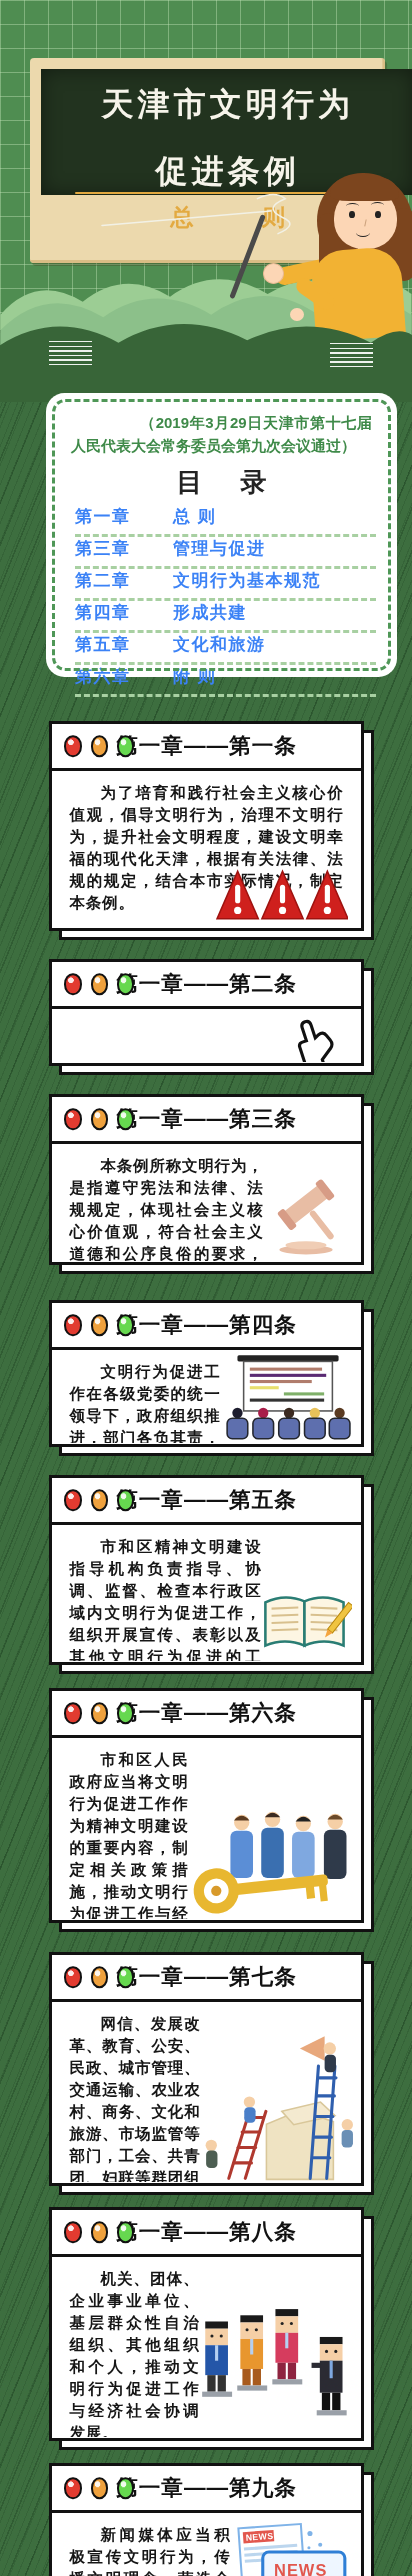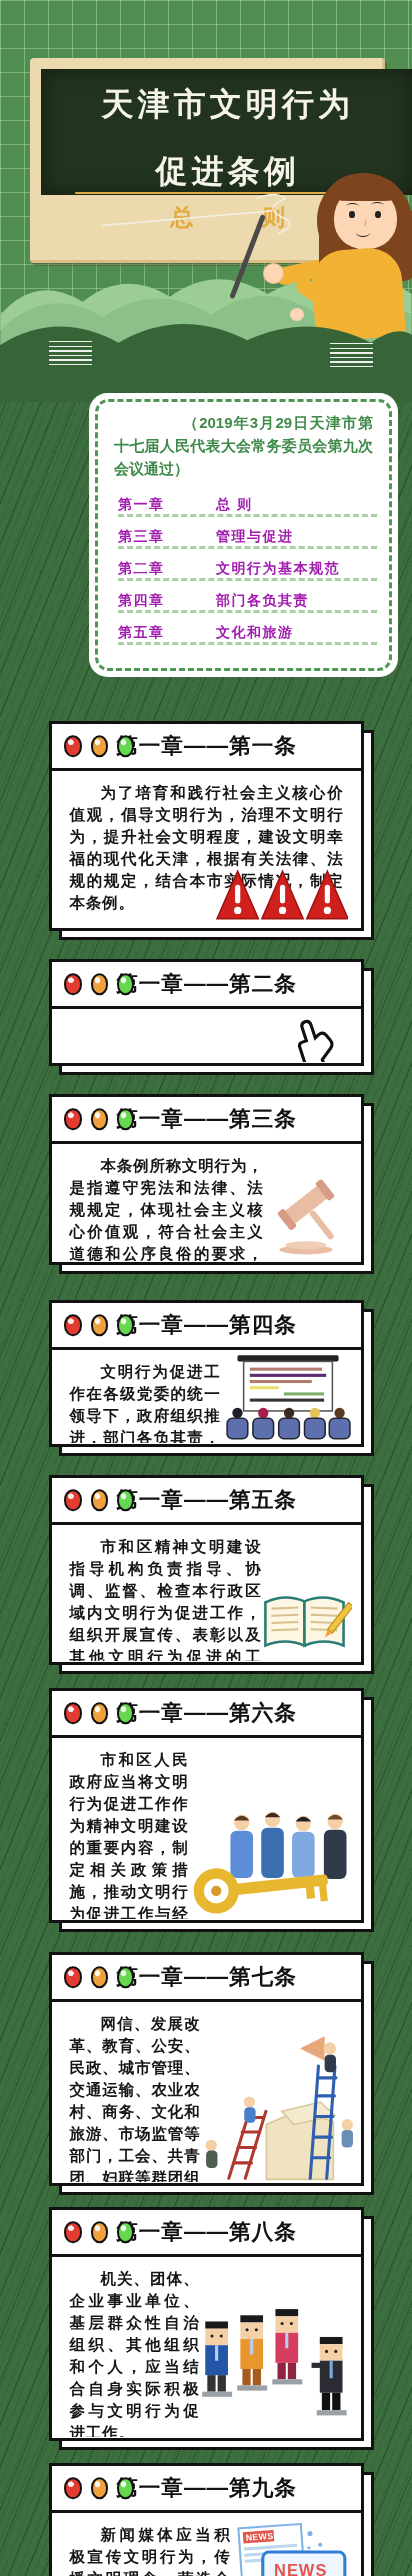--- a/index.html
+++ b/index.html
@@ -52,28 +52,28 @@
   .t-neck{left:111px;top:76px;width:12.4px;height:8.2px;background:#fcd6b5;}
   .t-shirt{left:66px;top:79px;width:90px;height:90px;background:#f2b233;border-radius:33px 33px 0 0;transform:rotate(-4deg);}
   .t-armL{left:47px;top:116px;width:43px;height:15.5px;background:#f2b233;border-radius:8.2px;transform:rotate(35deg);}
   .t-handL{left:43px;top:138px;width:14px;height:13.4px;background:#fcd6b5;border-radius:50%;}
 
   
   .ticks{width:43px;height:28px;
     background:repeating-linear-gradient(180deg,rgba(255,255,255,.92) 0 1.5px,transparent 1.5px 4.6px);}
 
   
-  .toc{left:46px;top:393px;width:309px;height:284px;background:#fff;border-radius:18.5px;margin-left:43px;}
+  .toc{left:46px;top:393px;width:351px;height:284px;background:#fff;border-radius:18.5px;}
   .toc-dash{position:absolute;left:5.7px;top:5.7px;right:5.7px;bottom:5.7px;border:3.6px dashed #4f9757;border-radius:13.4px;pointer-events:none;}
   .toc-passage{margin:17.5px 25px 0;color:#3f8a49;font-weight:700;font-size:15px;line-height:1.55;
     text-indent:4.6em;text-align:justify;}
   .toc-title{margin-top:8.2px;text-align:center;font-size:26px;font-weight:900;color:#222;letter-spacing:15.5px;text-indent:15.5px;}
   .toc-list{margin:5.2px 20.6px 0 29px;}
-  .toc-row{display:flex;align-items:flex-end;height:29px;border-bottom:3.1px dashed #a8d0a2;
-    font-size:14px;font-weight:900;color:#a21caf;}
+  .toc-row{display:flex;align-items:flex-start;height:29px;border-bottom:3.1px dashed #a8d0a2;
+    font-size:17px;font-weight:900;color:#3b82f6;}
   .toc-ch{width:98px;letter-spacing:1.5px;}
   .toc-nm{flex:1;letter-spacing:1.5px;}
 
   
   .card{position:absolute;left:49px;width:315px;}
   .card .back{position:absolute;left:10.3px;top:9.3px;width:100%;height:100%;background:#fff;border:3.6px solid #111;box-sizing:border-box;}
   .card .front{position:absolute;left:0;top:0;width:100%;height:100%;background:#fff;border:3.6px solid #111;box-sizing:border-box;}
   .chead{position:relative;height:44px;border-bottom:3.6px solid #111;}
   .dots{position:absolute;left:12.4px;top:50%;transform:translateY(-50%);display:flex;gap:8.8px;}
   .dot{width:17.5px;height:21.6px;border:2.6px solid #111;border-radius:50%;box-sizing:border-box;}
@@ -139,40 +139,45 @@
   <svg class="abs hill-svg" width="412" height="98" viewBox="0 0 800 190">
     <path d="M0 80 Q110 10 230 75 Q350 5 480 70 Q600 15 720 75 Q770 40 800 60 L800 190 L0 190 Z" fill="#386538"></path>
   </svg>
 
   <div class="abs ticks" style="left:49px;top:341px;"></div>
   <div class="abs ticks" style="left:330px;top:343px;"></div>
 
   <div class="abs toc">
     <div class="toc-dash"></div>
     <div class="toc-passage">（2019年3月29日天津市第十七届人民代表大会常务委员会第九次会议通过）</div>
+    <div class="toc-title">目 录</div>
     <div class="toc-list">
       <div class="toc-row">
           <span class="toc-ch">第一章</span>
           <span class="toc-nm">总 则</span>
         </div>
       <div class="toc-row">
           <span class="toc-ch">第三章</span>
           <span class="toc-nm">管理与促进</span>
         </div>
       <div class="toc-row">
           <span class="toc-ch">第二章</span>
           <span class="toc-nm">文明行为基本规范</span>
         </div>
       <div class="toc-row">
           <span class="toc-ch">第四章</span>
-          <span class="toc-nm">部门各负其责</span>
+          <span class="toc-nm">形成共建</span>
         </div>
       <div class="toc-row">
           <span class="toc-ch">第五章</span>
           <span class="toc-nm">文化和旅游</span>
+        </div>
+      <div class="toc-row">
+          <span class="toc-ch">第六章</span>
+          <span class="toc-nm">附 则</span>
         </div>
     </div>
   </div>
 
   <div class="card" style="top:721px;height:210px;">
     <div class="back"></div>
     <div class="front">
       <div class="chead">
         <span class="dots">
             <i class="dot r"></i>
@@ -451,21 +456,21 @@
       <div class="chead">
         <span class="dots">
             <i class="dot r"></i>
             <i class="dot o"></i>
             <i class="dot g"></i>
           </span>
         <span class="ctitle">第一章——第八条</span>
       </div>
       <div class="cbody">
         <div class="fl" style="width:144px;height:123px;margin-top:36px;"></div>
-        <p>机关、团体、企业事业单位、基层群众性自治组织、其他组织和个人，应当结合自身实际积极参与文明行为促进工作。</p>
+        <p>机关、团体、企业事业单位、基层群众性自治组织、其他组织和个人，推动文明行为促进工作与经济社会协调发展。</p>
 
         <svg class="illu" style="right:6.2px;bottom:2.1px;" width="155" height="129" viewBox="0 0 300 250">
           <g transform="translate(10,30)">
               <rect x="0" y="0" width="44" height="14" fill="#1a1a1a"></rect>
               <rect x="0" y="14" width="44" height="32" fill="#f5cfa6"></rect>
               <circle cx="13" cy="28" r="3" fill="#222"></circle>
               <circle cx="31" cy="28" r="3" fill="#222"></circle>
               <rect x="0" y="46" width="44" height="58" fill="#2456a8"></rect>
               <rect x="19" y="46" width="6" height="30" fill="#b5d0f2"></rect>
               <rect x="4" y="104" width="16" height="32" fill="#333"></rect>

